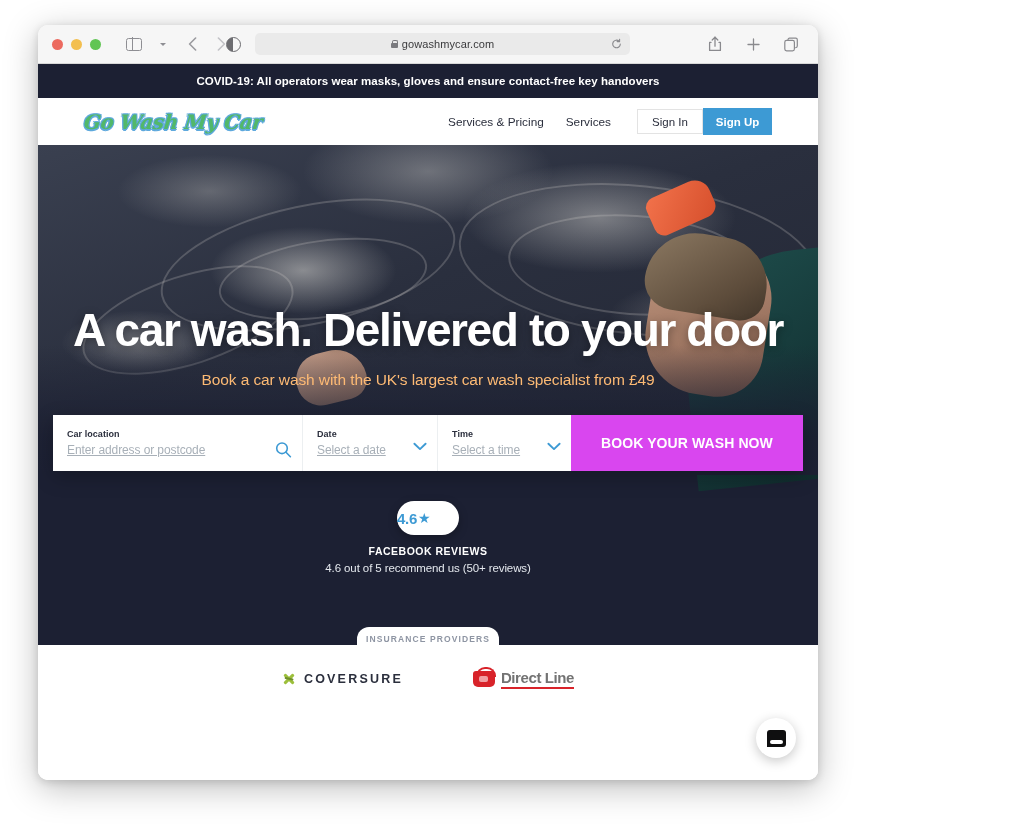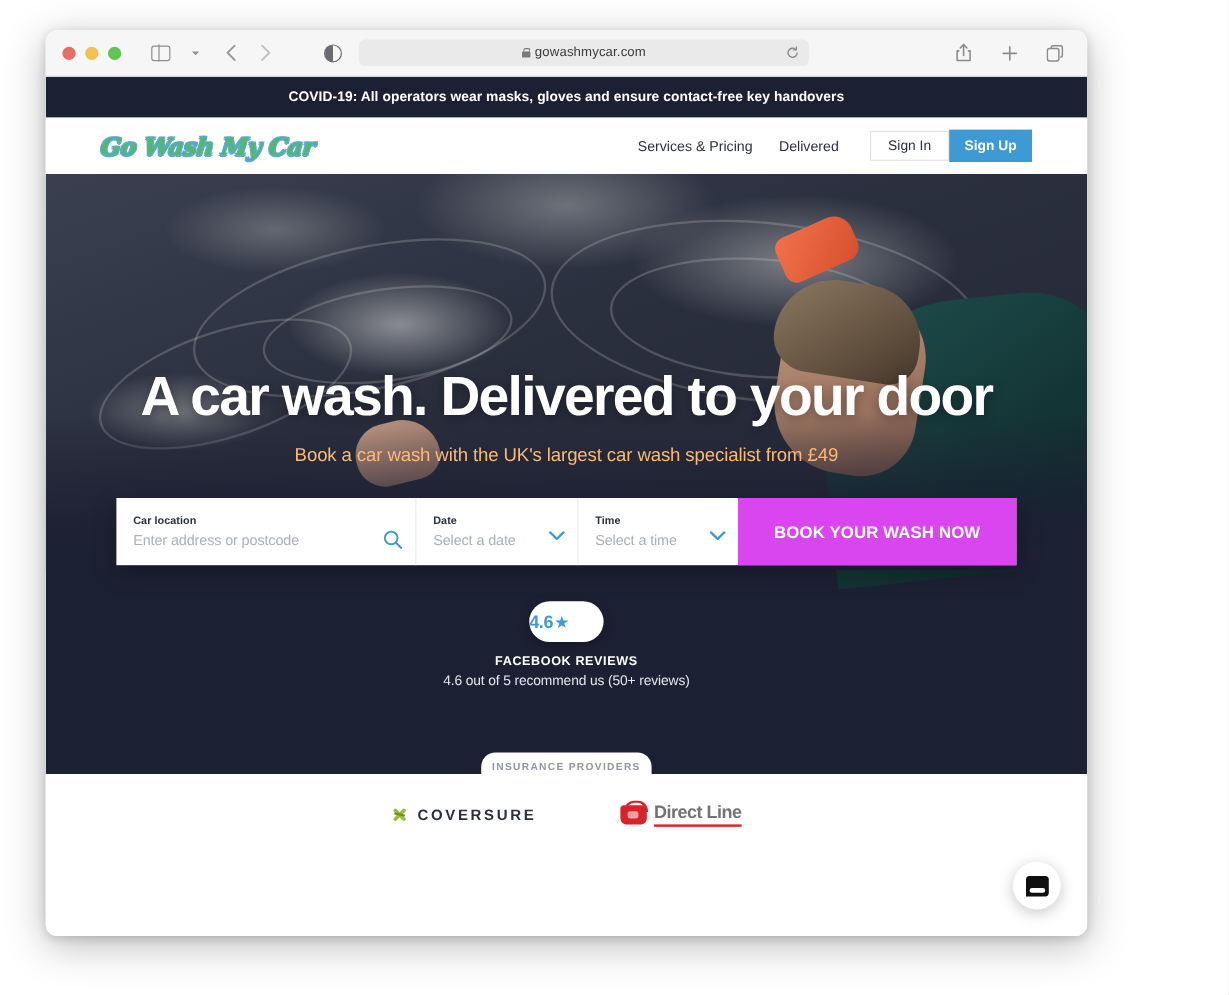--- a/index.html
+++ b/index.html
@@ -17,21 +17,21 @@
     width: 1024px;
     height: 829px;
     background: #ffffff;
   }
 
   
   .browser-window {
     position: absolute;
     left: 38px;
     top: 25px;
-    width: 868px;
+    width: 780px;
     height: 755px;
     background: #ffffff;
     border-radius: 10px;
     overflow: hidden;
     box-shadow: 0 8px 34px rgba(0,0,0,0.26), 0 2px 8px rgba(0,0,0,0.14);
   }
 
   
   .toolbar {
     position: relative;
@@ -329,20 +329,21 @@
     color: #2b2f3d;
     font-weight: bold;
     margin-bottom: 4px;
     letter-spacing: 0.05px;
   }
   .field-value {
     font-size: 12px;
     color: #a8b0b8;
     letter-spacing: -0.1px;
     white-space: nowrap;
+    text-decoration: underline;
   }
   .field-icon {
     position: absolute;
     right: 10px; top: 50%;
     transform: translateY(-10%);
     color: #3d9ad4;
     display: flex;
   }
   .book-btn {
     flex: 1;
@@ -567,21 +568,21 @@
     <div class="page">
 
       <div class="covid-bar">
         <span class="covid-text">COVID-19: All operators wear masks, gloves and ensure contact-free key handovers</span>
       </div>
 
       <div class="site-nav">
         <div class="logo">Go Wash My Car</div>
         <div class="nav-right">
           <span class="nav-link">Services &amp; Pricing</span>
-          <span class="nav-link">Delivered</span>
+          <span class="nav-link">Services</span>
           <div class="btn-signin">Sign In</div>
           <div class="btn-signup">Sign Up</div>
         </div>
       </div>
 
       <div class="hero">
 
         <div class="hero-photo">
           <div class="swirl s1"></div>
           <div class="swirl s2"></div>

